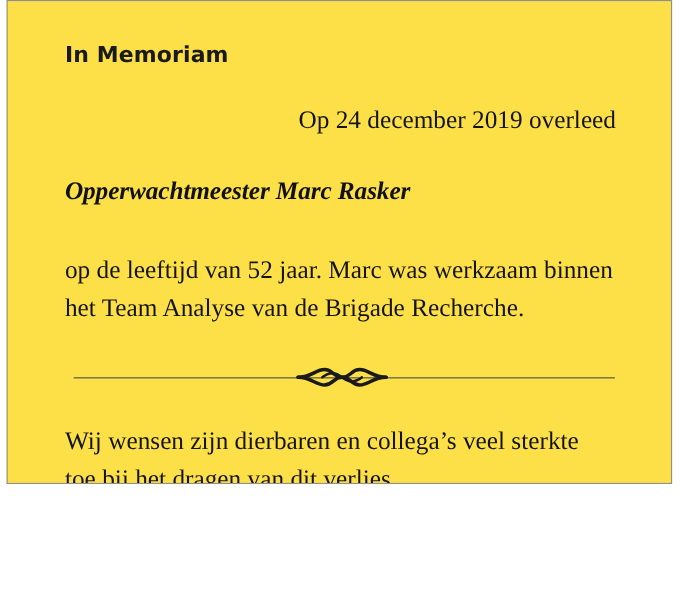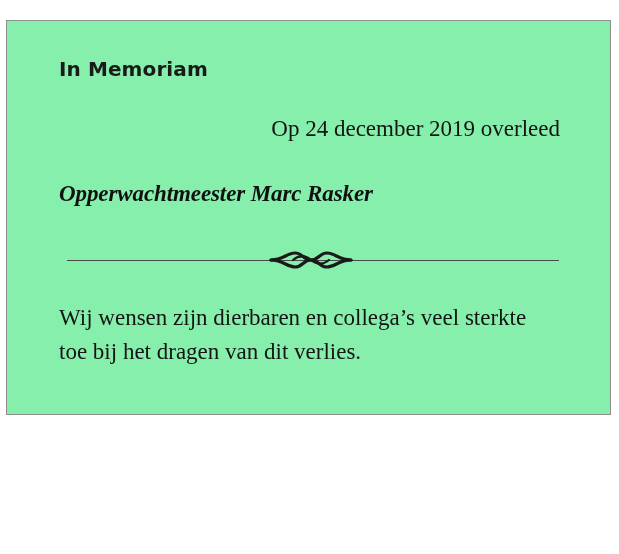--- a/index.html
+++ b/index.html
@@ -9,24 +9,24 @@
   }
   body {
     width: 619px;
     height: 554px;
     font-family: "Liberation Serif", serif;
   }
 
   #memoriam-card {
     position: absolute;
     left: 6px;
-    top: 20px;
+    top: 0;
     width: 605px;
-    height: 395px;
-    background: #86efac;
+    height: 440px;
+    background: #fde047;
     border: 1px solid #8f8f8f;
     box-sizing: border-box;
     overflow: hidden;
   }
 
   .inner {
     padding: 36px 50px 0 52px;
     box-sizing: border-box;
   }
 
@@ -106,20 +106,21 @@
 
 <div id="memoriam-card">
   <div class="inner">
 
     <h1 class="heading">In Memoriam</h1>
 
     <p class="line-date">Op 24 december 2019 overleed</p>
 
     <p class="name">Opperwachtmeester Marc Rasker</p>
 
+    <p class="body-text">op de leeftijd van 52 jaar. Marc was werkzaam binnen het Team Analyse van de Brigade Recherche.</p>
 
     <div class="divider-wrap">
       <div class="divider-rule"></div>
       <svg class="divider-orn" viewBox="0 0 120 22">
         <path d="M18 11 C30 11 34 4 42 4 C50 4 50 11 58 11 C66 11 66 4 74 4 C82 4 86 11 98 11" fill="none" stroke="#1a1a1a" stroke-width="3.2" stroke-linecap="round"></path>
         <path d="M18 11 C30 11 34 18 42 18 C50 18 50 11 58 11 C66 11 66 18 74 18 C82 18 86 11 98 11" fill="none" stroke="#1a1a1a" stroke-width="3.2" stroke-linecap="round"></path>
         <path d="M40 11 C46 6 52 6 58 11 C64 16 70 16 76 11" fill="none" stroke="#1a1a1a" stroke-width="2.2" stroke-linecap="round"></path>
       </svg>
     </div>
 

